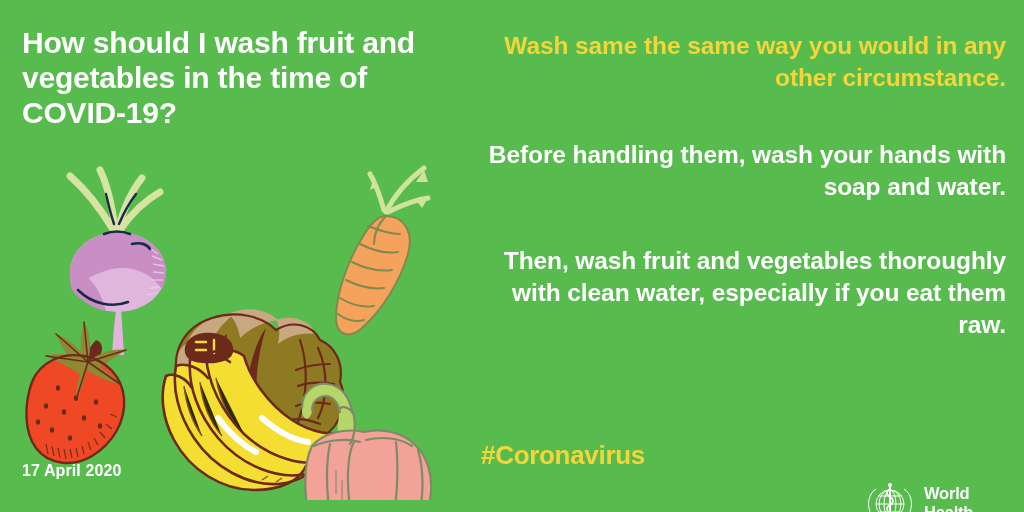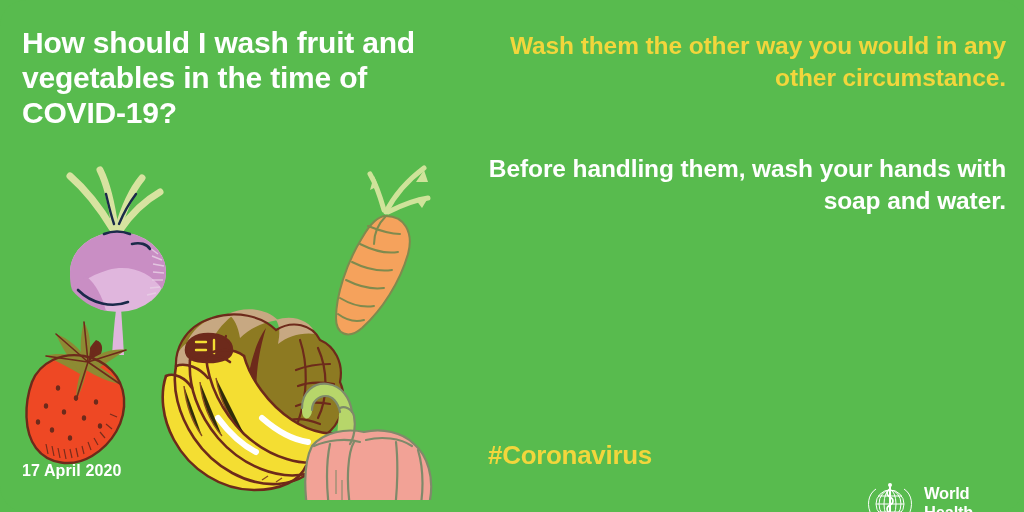--- a/index.html
+++ b/index.html
@@ -18,29 +18,29 @@
 
   .rightcol{position:absolute;left:466px;top:30px;width:540px;text-align:right;}
   .lead{
     color:#f2d63c;font-size:24.5px;font-weight:bold;line-height:1.30;
     white-space:pre-line;letter-spacing:-0.1px;
   }
   .para{
     color:#ffffff;font-size:24.5px;font-weight:bold;line-height:1.30;
     white-space:pre-line;letter-spacing:-0.1px;
   }
-  .para.p1{margin-top:59px;}
+  .para.p1{margin-top:45px;}
   .para.p2{margin-top:43px;}
 
   .tags{position:absolute;left:466px;top:440px;width:380px;height:44px;}
   .tag{
     position:absolute;top:0;color:#f2d63c;font-size:26px;font-weight:bold;
     letter-spacing:-0.3px;
   }
-  .tag.t1{left:22px;}
+  .tag.t1{left:15px;}
   .tag.t2{left:243px;}
 
   .logo{position:absolute;left:862px;top:444px;width:150px;height:52px;margin-top:36px;}
   .logo .emblem{position:absolute;left:0;top:0;width:56px;height:52px;}
   .logo .wordmark{
     position:absolute;left:62px;top:4px;color:#ffffff;font-size:16.5px;
     font-weight:bold;line-height:1.16;white-space:pre-line;letter-spacing:-0.2px;
   }
 
   .datestamp{
@@ -52,22 +52,23 @@
   .produce svg{display:block;}
 </style>
 </head>
 <body>
 
 <div class="poster">
 
   <div class="headline">How should I wash fruit and vegetables in the time of COVID-19?</div>
 
   <div class="rightcol">
-    <div class="lead">Wash them the other way you would in any other circumstance.</div>
+    <div class="lead">Wash same the same way you would in any other circumstance.</div>
     <div class="para p1">Before handling them, wash your hands with soap and water.</div>
+    <div class="para p2">Then, wash fruit and vegetables thoroughly with clean water, especially if you eat them raw.</div>
   </div>
 
   <div class="tags">
     <span class="tag t1">#Coronavirus</span>
   </div>
 
   <div class="logo">
     <span class="emblem">
       <svg viewBox="0 0 56 52" width="56" height="52" aria-hidden="true">
         <g fill="none" stroke="#ffffff" stroke-width="1">

